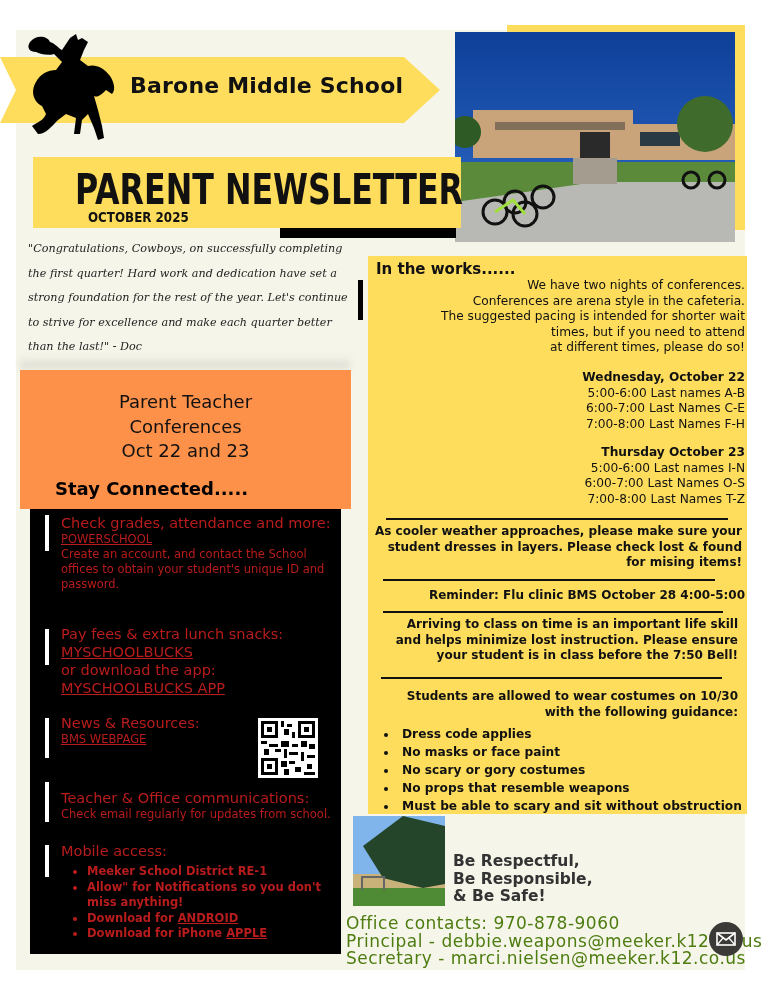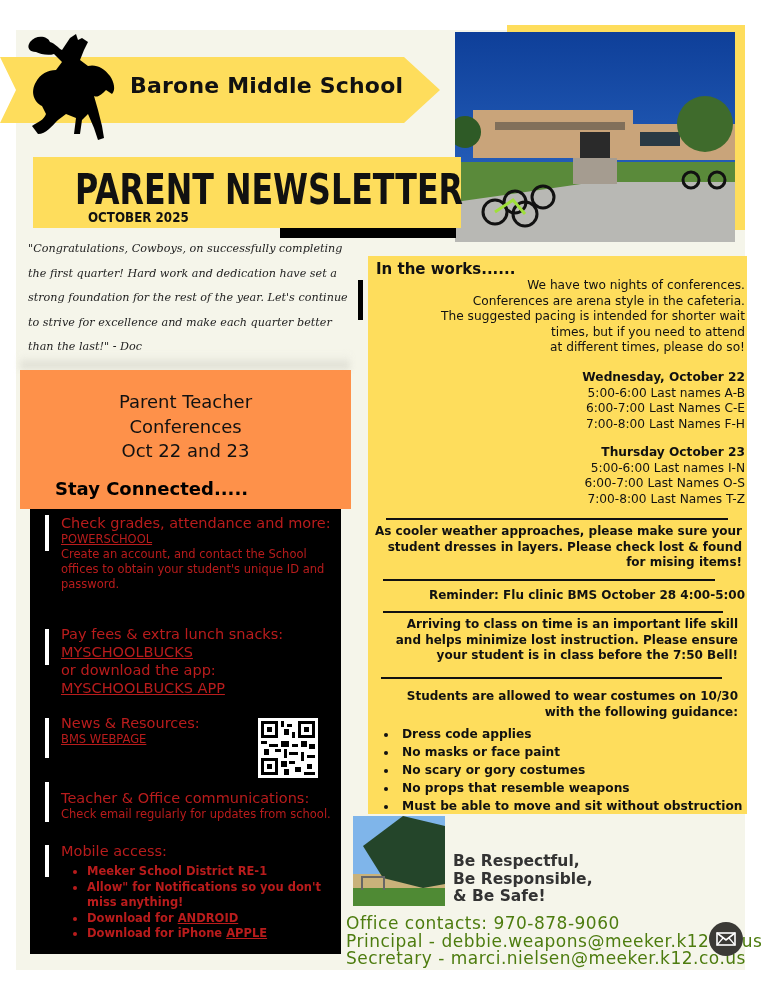--- a/index.html
+++ b/index.html
@@ -224,21 +224,21 @@
 <div class="works-body" style="top:588px;font-weight:bold;font-size:12px;">Reminder: Flu clinic BMS October 28 4:00-5:00</div>
 <div class="rule" style="left:383px;top:611px;width:340px;"></div>
 <div class="works-body" style="top:617px;left:378px;width:360px;font-weight:bold;font-size:12px;">Arriving to class on time is an important life skill and helps minimize lost instruction.  Please ensure your student is in class before the 7:50 Bell!</div>
 <div class="rule" style="left:381px;top:677px;width:341px;"></div>
 <div class="works-body" style="top:689px;left:378px;width:360px;font-weight:bold;font-size:12px;">Students are allowed to wear costumes on 10/30 with the following guidance:</div>
 <ul class="costume-list">
   <li>Dress code applies</li>
   <li>No masks or face paint</li>
   <li>No scary or gory costumes</li>
   <li>No props that resemble weapons</li>
-  <li>Must be able to move and sit without obstruction</li>
+  <li>Must be able to scary and sit without obstruction</li>
 </ul>
 
 <div class="tree-photo">
   <svg width="92" height="90" viewBox="0 0 92 90">
     <rect width="92" height="90" fill="#7fb5ea"></rect>
     <rect y="58" width="92" height="14" fill="#c9b27a"></rect>
     <rect y="72" width="92" height="18" fill="#4f8a34"></rect>
     <polygon points="50,0 92,10 92,68 70,72 30,62 10,30" fill="#24452a"></polygon>
     <rect x="8" y="60" width="2" height="14" fill="#666"></rect>
       <rect x="30" y="60" width="2" height="14" fill="#666"></rect>

